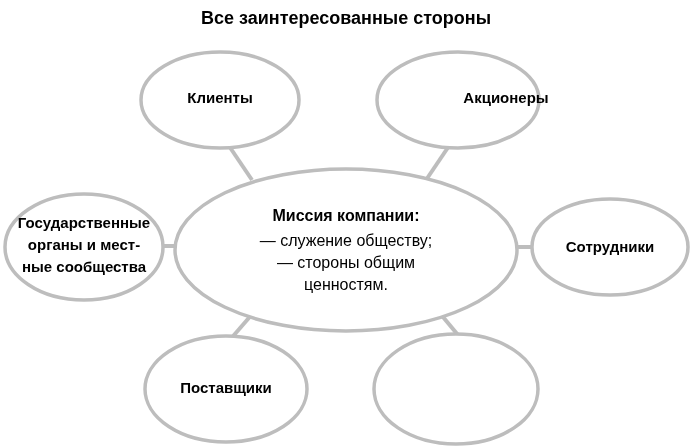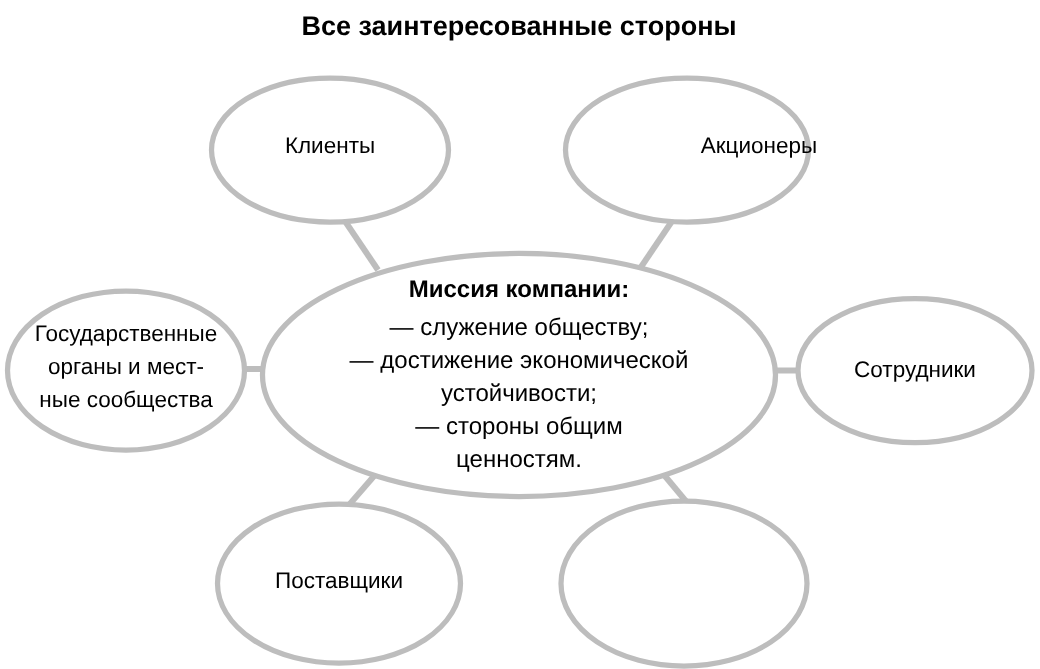--- a/index.html
+++ b/index.html
@@ -34,20 +34,21 @@
   }
   .node-label {
     position: absolute;
     transform: translate(-50%, -50%);
     text-align: center;
     font-size: 15px;
     color: #000;
     line-height: 22px;
     white-space: pre-line;
     pointer-events: none;
+    font-weight: bold;
   }
   .center-block {
     position: absolute;
     left: 346px;
     top: 250px;
     transform: translate(-50%, -50%);
     width: 330px;
     text-align: center;
     color: #000;
   }
@@ -101,19 +102,17 @@
 ные сообщества</div>
 
   <div class="node-label" style="left:226px; top:388px;">Поставщики</div>
 
   <div class="node-label" style="left:610px; top:247px;">Сотрудники</div>
 
 
   <div class="center-block">
     <div class="center-heading">Миссия компании:</div>
     <div class="center-item">— служение обществу;</div>
-    <div class="center-item">— достижение экономической
-устойчивости;</div>
     <div class="center-item">— стороны общим
 ценностям.</div>
   </div>
 
 </div>
 
 </body></html>

